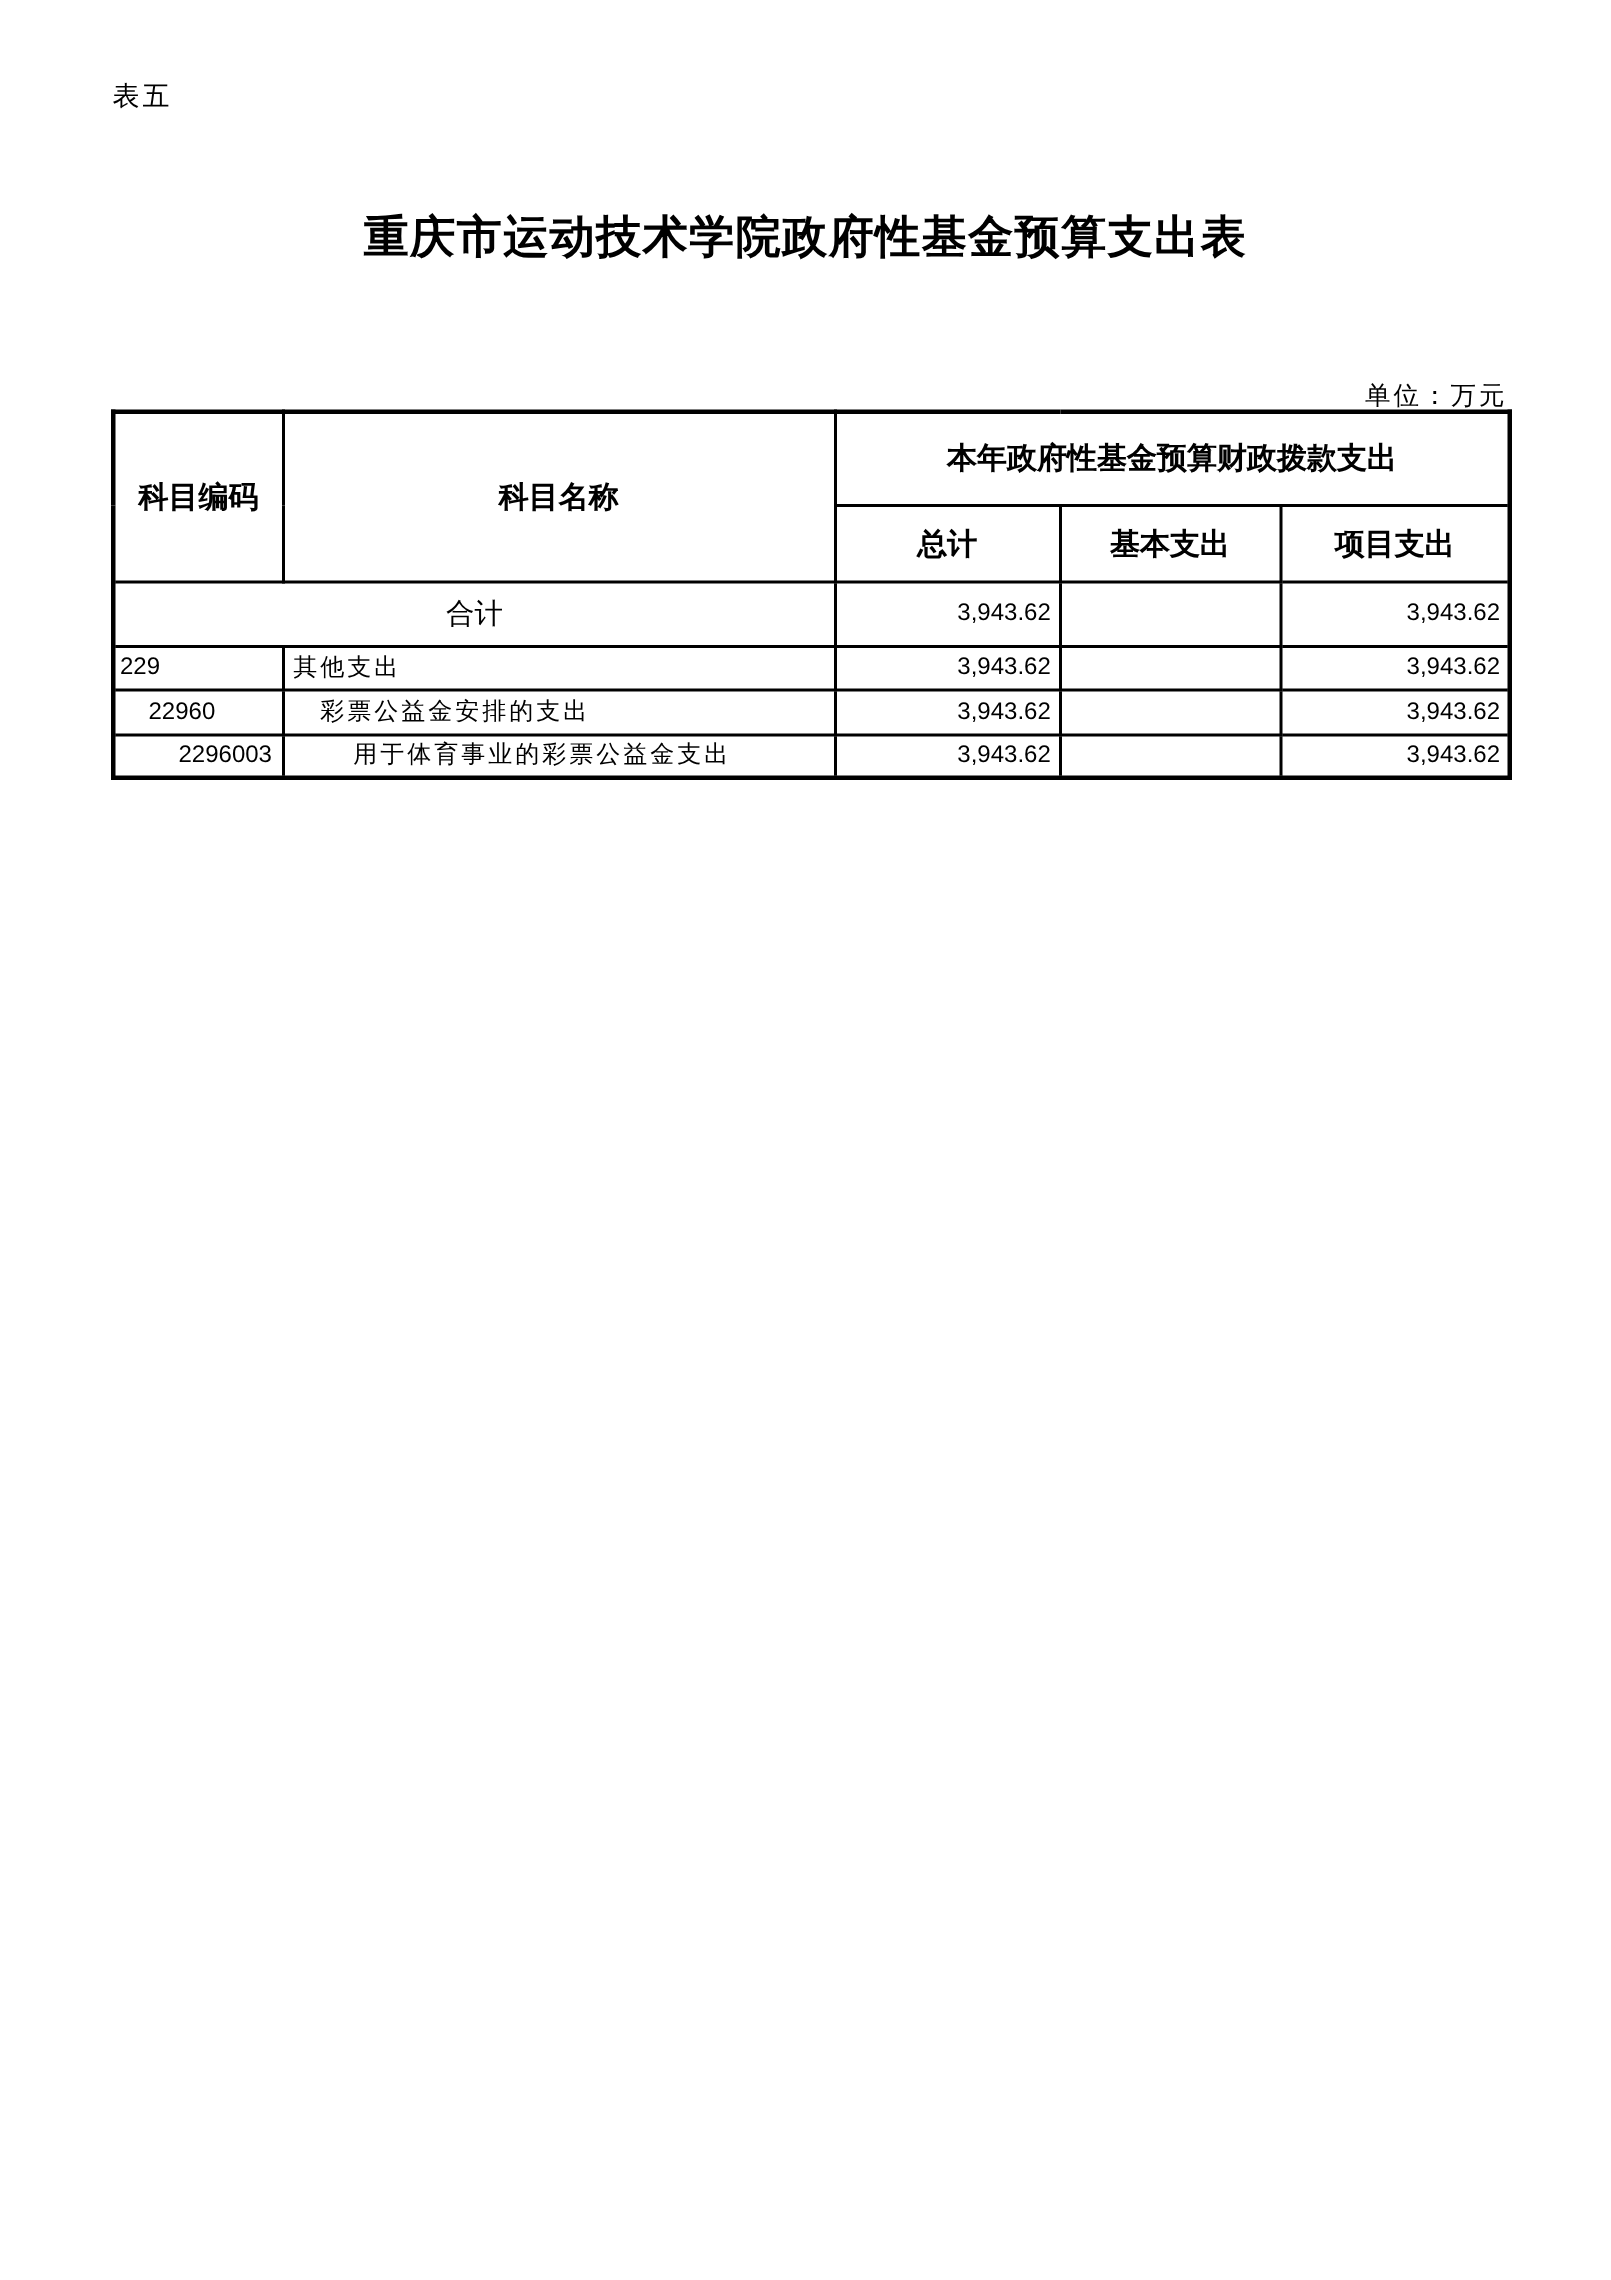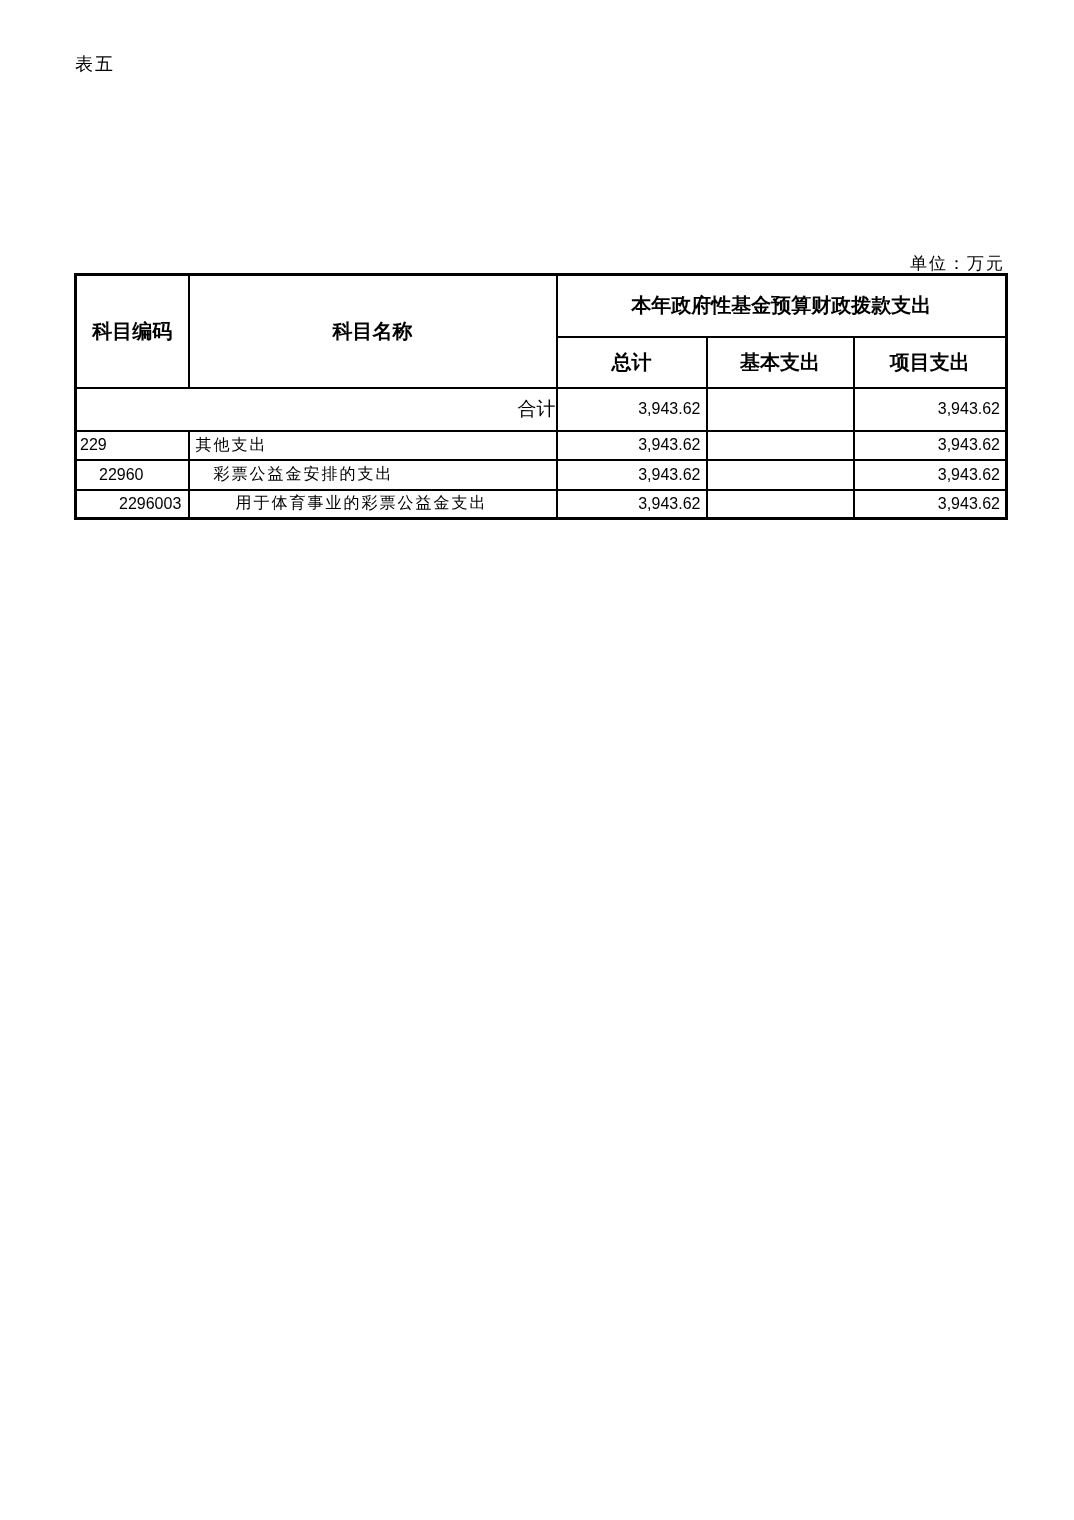--- a/index.html
+++ b/index.html
@@ -63,21 +63,21 @@
   }
   tr.hrow1 { height: 62px; }
   tr.hrow2 { height: 51px; }
   tr.sumrow { height: 43px; }
   tr.datarow1 { height: 29px; }
   tr.datarow2 { height: 30px; }
   tr.datarow3 { height: 29px; }
   td.sum-label {
     font-family: "DejaVu Serif", serif;
     font-size: 19px;
-    text-align: right;
+    text-align: center;
   }
   td.code {
     font-family: "Liberation Sans", sans-serif;
     font-size: 16px;
     text-align: left;
   }
   td.name {
     font-family: "DejaVu Serif", serif;
     font-size: 16px;
     text-align: left;
@@ -98,20 +98,21 @@
   .ind1-name { padding-left: 24px; }
   .ind2-name { padding-left: 46px; }
 </style>
 </head>
 <body>
 
 <div class="page">
 
   <div class="page-tag">表五</div>
 
+  <div class="page-title">重庆市运动技术学院政府性基金预算支出表</div>
 
   <div class="unit-label">单位：万元</div>
 
   <table class="budget">
     <colgroup>
       <col style="width:113px">
       <col style="width:368px">
       <col style="width:150px">
       <col style="width:147px">
       <col style="width:153px">

